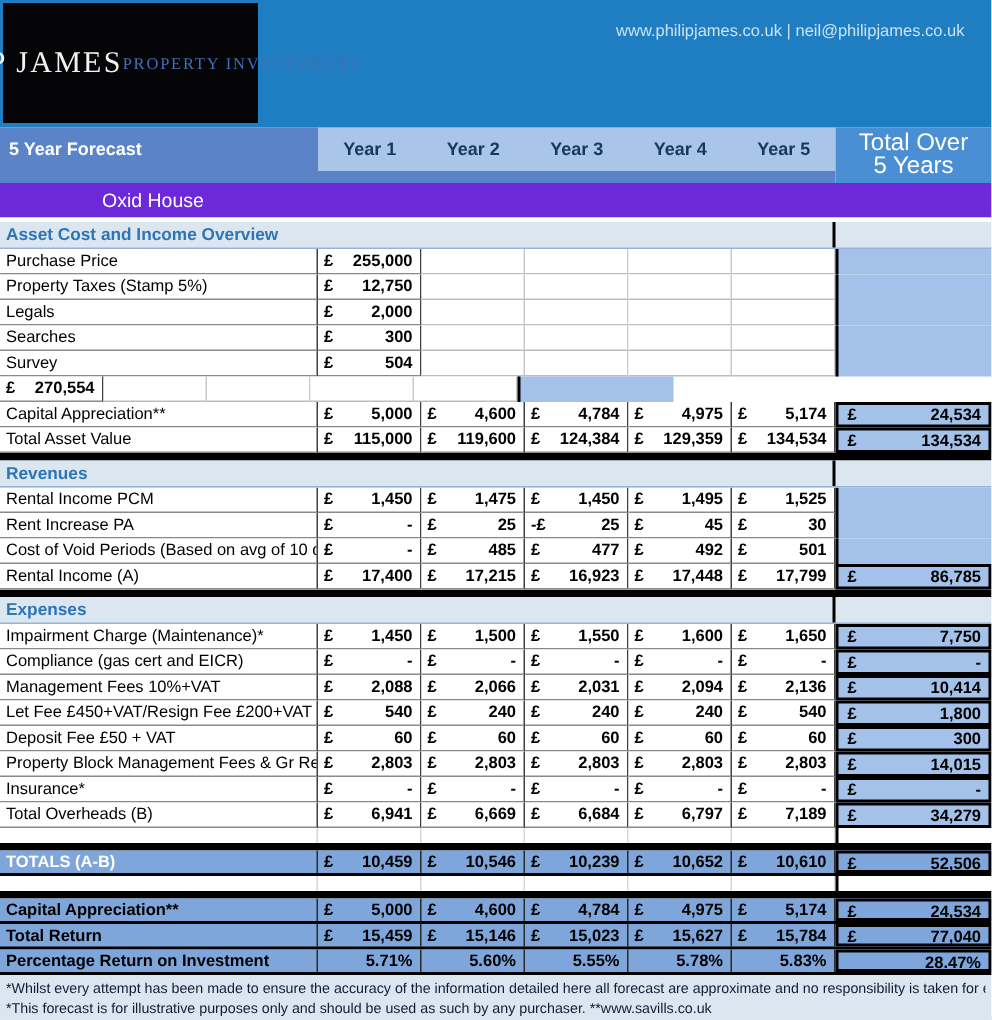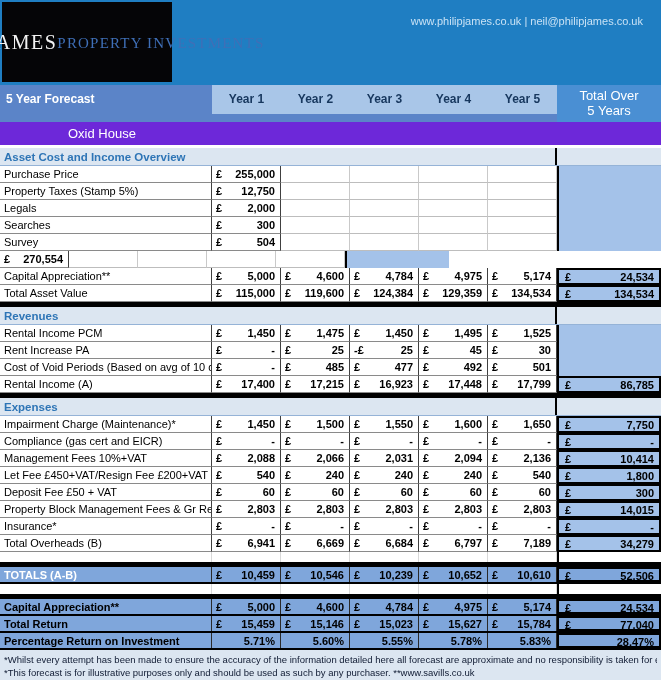--- a/index.html
+++ b/index.html
@@ -4,31 +4,31 @@
 <style>
   * { margin:0; padding:0; box-sizing:border-box; }
   html,body { width:661px; height:680px; overflow:hidden; background:#fff;
     font-family:"Liberation Sans", sans-serif; }
 
   
   .hdr { height:85px; background:var(--header-blue); position:relative; }
   .logo { position:absolute; left:2px; top:2px; width:170px; height:80px; background:#050507;
     display:flex; flex-direction:row; align-items:center; justify-content:center; }
   .logo .l1 { font-family:"Liberation Serif", serif; font-size:20px; color:#f2f2f2; letter-spacing:1.5px; white-space:nowrap; }
-  .logo .l2 { font-family:"Liberation Serif", serif; font-size:15px; color:#3F6FB7; letter-spacing:1.2px; margin-top:2px; white-space:nowrap; }
+  .logo .l2 { font-family:"Liberation Serif", serif; font-size:11px; color:#3F6FB7; letter-spacing:1.2px; margin-top:2px; white-space:nowrap; }
   .phoneblock { position:absolute; right:18px; top:8px; text-align:center; }
   .phone { font-size:33px; font-weight:bold; color:#fff; letter-spacing:1px; }
   .contact { font-size:11px; color:#C9E2F5; margin-top:7px; }
 
   
   .titlerow { height:37px; display:flex; }
   .t-left { width:212px; background:var(--band-blue); color:#fff; font-weight:bold; font-size:12px; padding:7px 0 0 6px; }
   .t-years { width:345px; display:flex; background:linear-gradient(to bottom, var(--years-band) 0 29px, var(--band-blue) 29px); }
   .t-year { width:69px; text-align:center; padding-top:7px; color:#17375E; font-weight:bold; font-size:12px; }
-  .t-total { width:104px; background:var(--total-header-blue); color:#fff; font-size:13px; text-align:center; padding-top:3px; line-height:15px; }
+  .t-total { width:104px; background:var(--total-header-blue); color:#fff; font-size:16px; text-align:center; padding-top:3px; line-height:15px; }
 
   .oxid { height:23px; background:#6d28d9; color:#fff; font-size:13px; padding:4px 0 0 68px; }
   .gap { height:3px; background:#fff; }
 
   
   .sect { height:18px; background:var(--section-header-bg); color:var(--section-header-text);
     font-weight:bold; font-size:11.5px; padding:3px 0 0 4px; border-bottom:1px solid #95B3D7; position:relative; }
   .sect::after { content:''; position:absolute; left:555px; top:0; bottom:0; width:2px; background:#000; }
 
   .row { display:flex; height:17px; }

